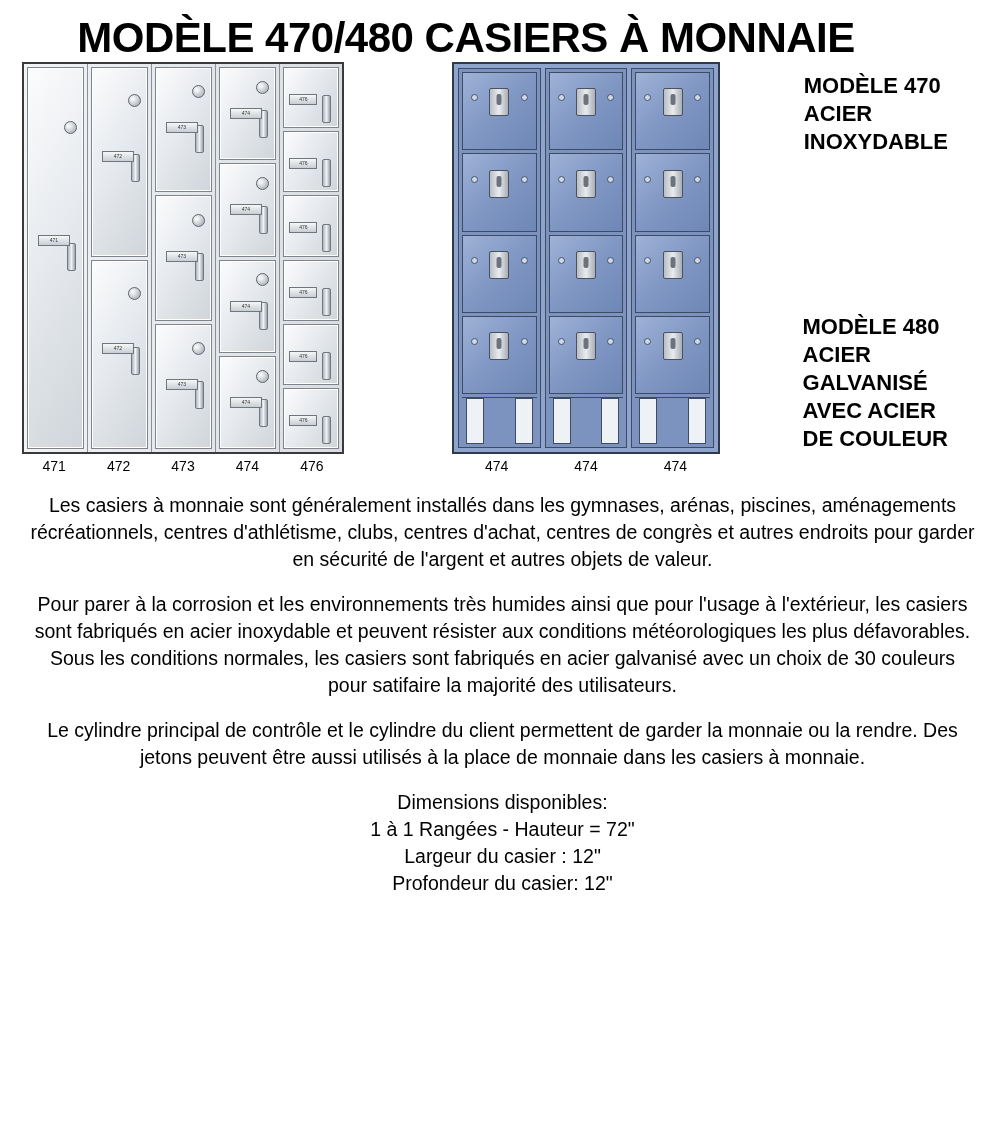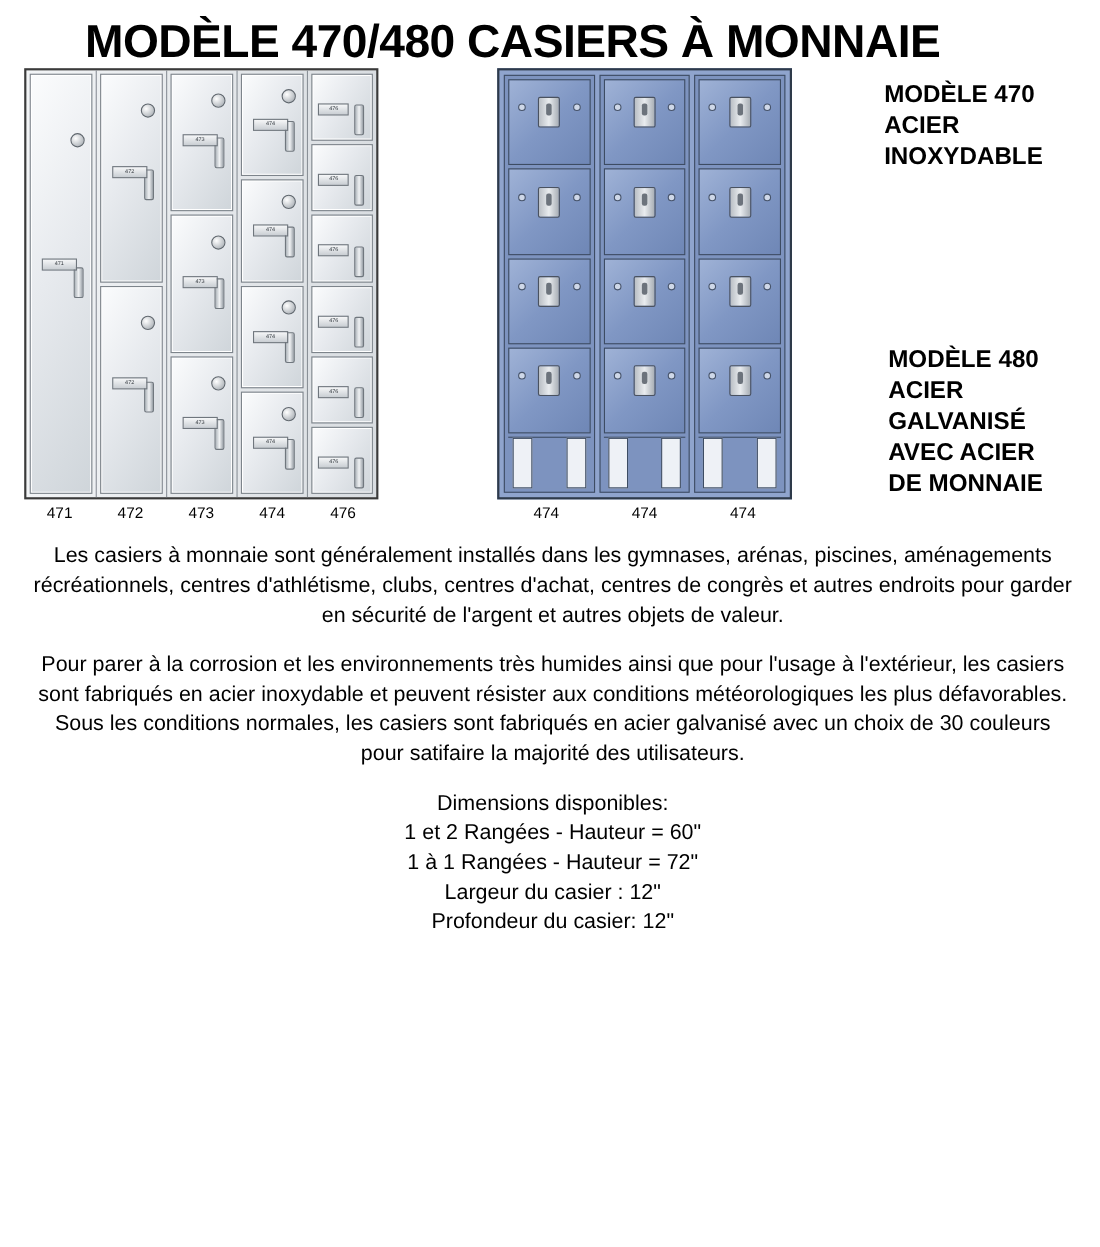--- a/index.html
+++ b/index.html
@@ -444,29 +444,29 @@
     <div>MODÈLE 470</div>
     <div>ACIER</div>
     <div>INOXYDABLE</div>
   </div>
 
   <div class="head-block head-480">
     <div>MODÈLE 480</div>
     <div>ACIER</div>
     <div>GALVANISÉ</div>
     <div>AVEC ACIER</div>
-    <div>DE MONNAIE</div>
+    <div>DE COULEUR</div>
   </div>
 
   <div class="body-text">
     <p>Les casiers à monnaie sont généralement installés dans les gymnases, arénas, piscines, aménagements récréationnels, centres d'athlétisme, clubs, centres d'achat, centres de congrès et autres endroits pour garder en sécurité de l'argent et autres objets de valeur.</p>
     <p>Pour parer à la corrosion et les environnements très humides ainsi que pour l'usage à l'extérieur, les casiers sont fabriqués en acier inoxydable et peuvent résister aux conditions météorologiques les plus défavorables. Sous les conditions normales, les casiers sont fabriqués en acier galvanisé avec un choix de 30 couleurs pour satifaire la majorité des utilisateurs.</p>
+    <p>Le cylindre principal de contrôle et le cylindre du client permettent de garder la monnaie ou la rendre. Des jetons peuvent être aussi utilisés à la place de monnaie dans les casiers à monnaie.</p>
 
     <div class="dims">
       <div>Dimensions disponibles:</div>
-      <div>1 et 2 Rangées - Hauteur = 60"</div>
       <div>1 à 1 Rangées - Hauteur = 72"</div>
       <div>Largeur du casier :  12"</div>
       <div>Profondeur du casier:  12"</div>
     </div>
   </div>
 
 </div>
 
 </body></html>

